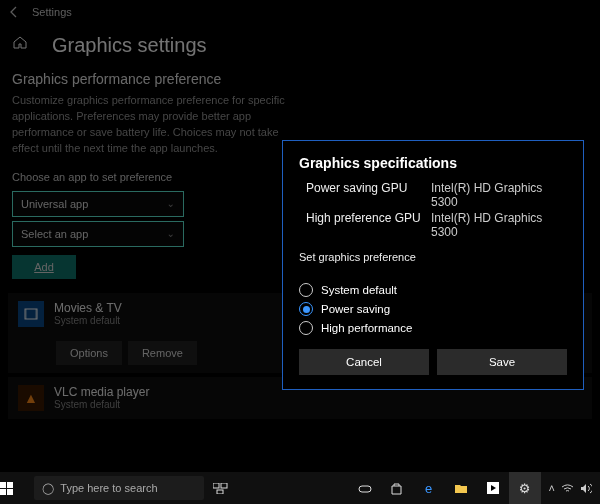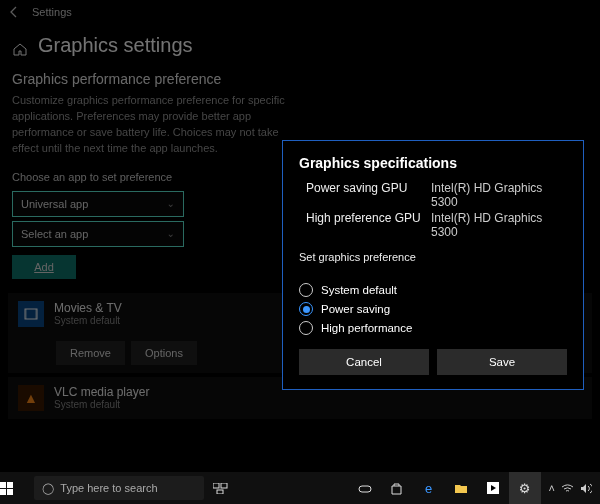--- a/index.html
+++ b/index.html
@@ -1,20 +1,20 @@
 <!DOCTYPE html>
 <html><head>
 <meta charset="utf-8">
 <style>
   * { margin:0; padding:0; box-sizing:border-box; font-family:"Segoe UI",Arial,sans-serif; }
   body { width:600px; height:504px; background:#000; color:#fff; overflow:hidden; position:relative; }
   .scrim { position:absolute; inset:0; background:rgba(0,0,0,.55); z-index:5; pointer-events:none; }
   .topbar { display:flex; align-items:center; height:24px; padding:4px 8px; font-size:11px; color:#ccc; }
   .back { width:14px; text-align:center; margin-right:10px; cursor:pointer; }
-  .pageheader { display:flex; align-items:flex-end; padding:10px 12px 8px; gap:10px; }
+  .pageheader { display:flex; align-items:flex-start; padding:10px 12px 8px; gap:24px; }
   .home-ico { width:16px; height:16px; }
   .pagetitle { font-size:20px; font-weight:400; color:#fff; }
   .subtitle { padding:0 12px; font-size:14px; color:#e6e6e6; margin-top:6px; }
   .desc { padding:6px 12px 0; font-size:11px; color:#9a9a9a; line-height:1.45; max-width:300px; }
   .label { padding:14px 12px 4px; font-size:11px; color:#ccc; }
   .combo { margin:4px 12px 0; width:172px; height:26px; border:1px solid #5eead4; background:#0b0b0b; color:#ddd; font-size:11px; display:flex; align-items:center; justify-content:space-between; padding:0 8px; cursor:pointer; }
   .combo .chev { font-size:10px; color:#888; }
   .addbtn { margin:8px 12px 0; width:64px; height:24px; background:#0f766e; color:#ddd; font-size:11px; border:none; cursor:pointer;text-decoration:underline; }
   .applist { margin:14px 8px 0; }
   .appitem { background:#0f0f0f; padding:8px 10px; display:flex; align-items:center; gap:10px; margin-bottom:4px; cursor:pointer; }
@@ -96,22 +96,22 @@
           <rect x="1" y="2" width="2" height="10" fill="#fff" opacity=".3"></rect>
           <rect x="11" y="2" width="2" height="10" fill="#fff" opacity=".3"></rect>
         </svg>
     </div>
     <div>
       <div class="appname">Movies &amp; TV</div>
       <div class="appsub">System default</div>
     </div>
   </div>
   <div class="rowbtns">
+    <button class="rowbtn">Options</button>
     <button class="rowbtn">Remove</button>
-    <button class="rowbtn">Options</button>
   </div>
 
   <div class="appitem">
     <div class="appicon orange">▲</div>
     <div>
       <div class="appname">VLC media player</div>
       <div class="appsub">System default</div>
     </div>
   </div>
 </div>

